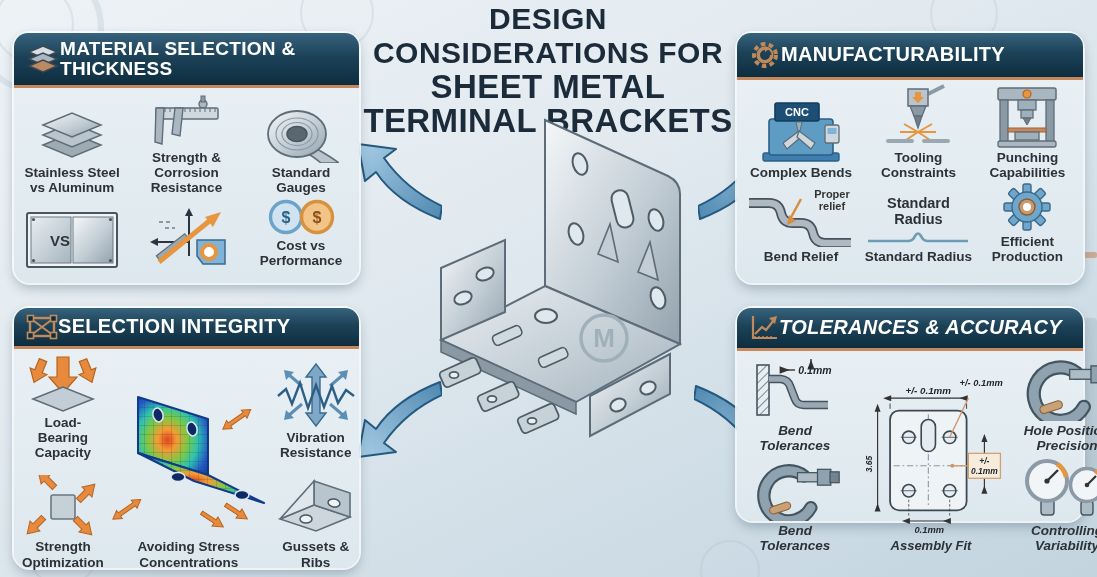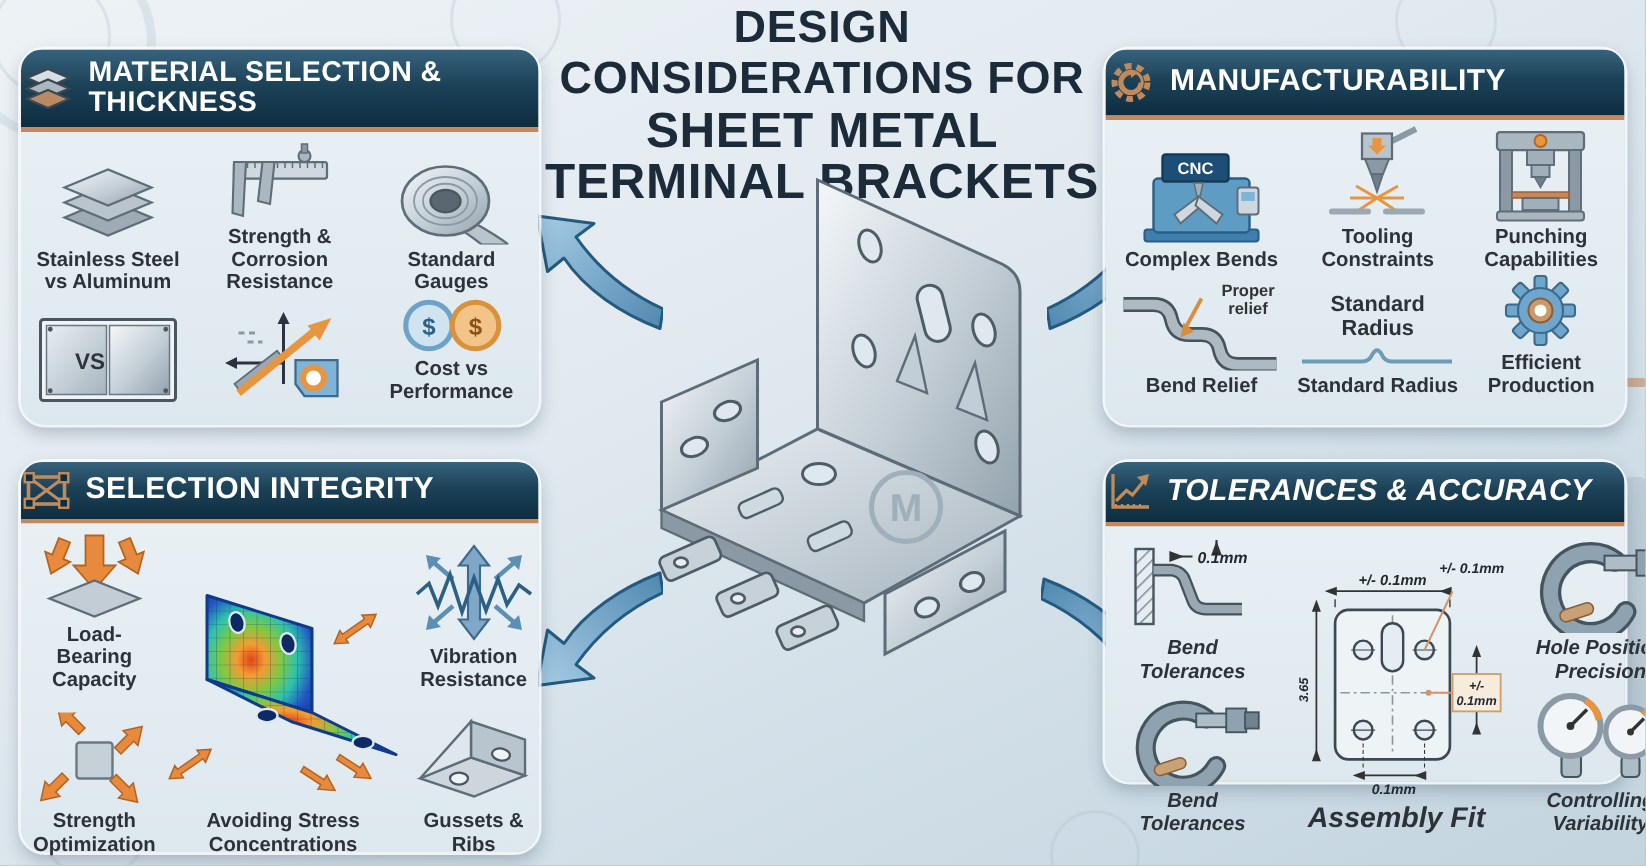--- a/index.html
+++ b/index.html
@@ -14,21 +14,21 @@
   .blob{position:absolute;background:#9fb0ba;opacity:.35;border-radius:4px;}
   .copper-chip{position:absolute;background:#c58a5f;opacity:.6;border-radius:2px;}
 
   .title-block{position:absolute;left:348px;top:2px;width:400px;text-align:center;color:#1c2b3a;}
   .eyebrow{font-size:30px;font-weight:600;letter-spacing:.5px;}
   .big{font-size:33px;font-weight:800;line-height:1.02;letter-spacing:.4px;}
 
   .panel{position:absolute;border-radius:16px;
     background:linear-gradient(180deg,#eaf1f5 0%,#dde8ee 100%);
     box-shadow:0 0 0 2px rgba(250,253,255,.85),0 5px 12px rgba(25,55,75,.3);}
-  .panel-header{display:flex;align-items:center;gap:10px;padding:6px 1px;
+  .panel-header{display:flex;align-items:center;padding:6px 12px;
     background:linear-gradient(180deg,#37637d 0%,#1c4258 45%,#0e2d3f 100%);
     border-bottom:3px solid #c5885c;border-radius:14px 14px 0 0;color:#fff;}
   .htext{font-weight:700;line-height:1.06;letter-spacing:.3px;font-size:20px;}
   #p-material .htext{font-size:19px;}
   .hicon{flex:0 0 auto;}
 
   .panel-body{display:grid;padding:3px 6px 5px;}
   .cols3{grid-template-columns:1fr 1.2fr 1fr;grid-template-rows:auto auto;}
   .colsMid{grid-template-columns:1fr 1.32fr 1fr;grid-template-rows:1fr 1fr;}
   .mid-span{grid-row:1 / span 2;grid-column:2;}
@@ -491,21 +491,21 @@
         <path d="M106,120 H124" stroke="#d0956a" stroke-width="1.5"></path>
         <circle cx="106" cy="120" r="2.2" fill="#d0956a"></circle>
 
         <line x1="22" y1="58" x2="22" y2="170" stroke="#333" stroke-width="1.3" marker-start="url(#dimA)" marker-end="url(#dimA)"></line>
         <text x="16" y="118" font-size="9.5" font-weight="700" fill="#22282e" text-anchor="middle" transform="rotate(-90 16 118)">3.65</text>
 
         <line x1="57" y1="182" x2="103" y2="182" stroke="#333" stroke-width="1.3" marker-start="url(#dimA)" marker-end="url(#dimA)"></line>
         <path d="M57,158 V178 M103,158 V178" stroke="#333" stroke-width=".8" stroke-dasharray="3 2"></path>
         <text x="80" y="196" text-anchor="middle" font-size="10.5" font-weight="700" fill="#22282e">0.1mm</text>
       </svg>
-      <div class="lbl" style="font-size:19px;">Assembly Fit</div>
+      <div class="lbl" style="font-size:13px;">Assembly Fit</div>
     </div>
     <div class="cell">
       <svg width="100" height="64" viewBox="0 0 110 72">
         <path d="M66,18 A30,30 0 1 0 74,56" fill="none" stroke="#44555f" stroke-width="16" stroke-linecap="round"></path>
         <path d="M66,18 A30,30 0 1 0 74,56" fill="none" stroke="#8fa2af" stroke-width="11" stroke-linecap="round"></path>
         <rect x="58" y="14" width="26" height="11" fill="#aebcc6" stroke="#44555f" stroke-width="1.5"></rect>
         <rect x="82" y="10" width="16" height="19" fill="#8fa2af" stroke="#44555f" stroke-width="1.5"></rect>
         <rect x="97" y="13" width="11" height="13" fill="#72828e" stroke="#44555f" stroke-width="1.5"></rect>
         <rect x="24" y="52" width="26" height="9" rx="4.5" transform="rotate(-18 37 56)" fill="#c9a177" stroke="#8a5e38" stroke-width="1.2"></rect>
       </svg>

